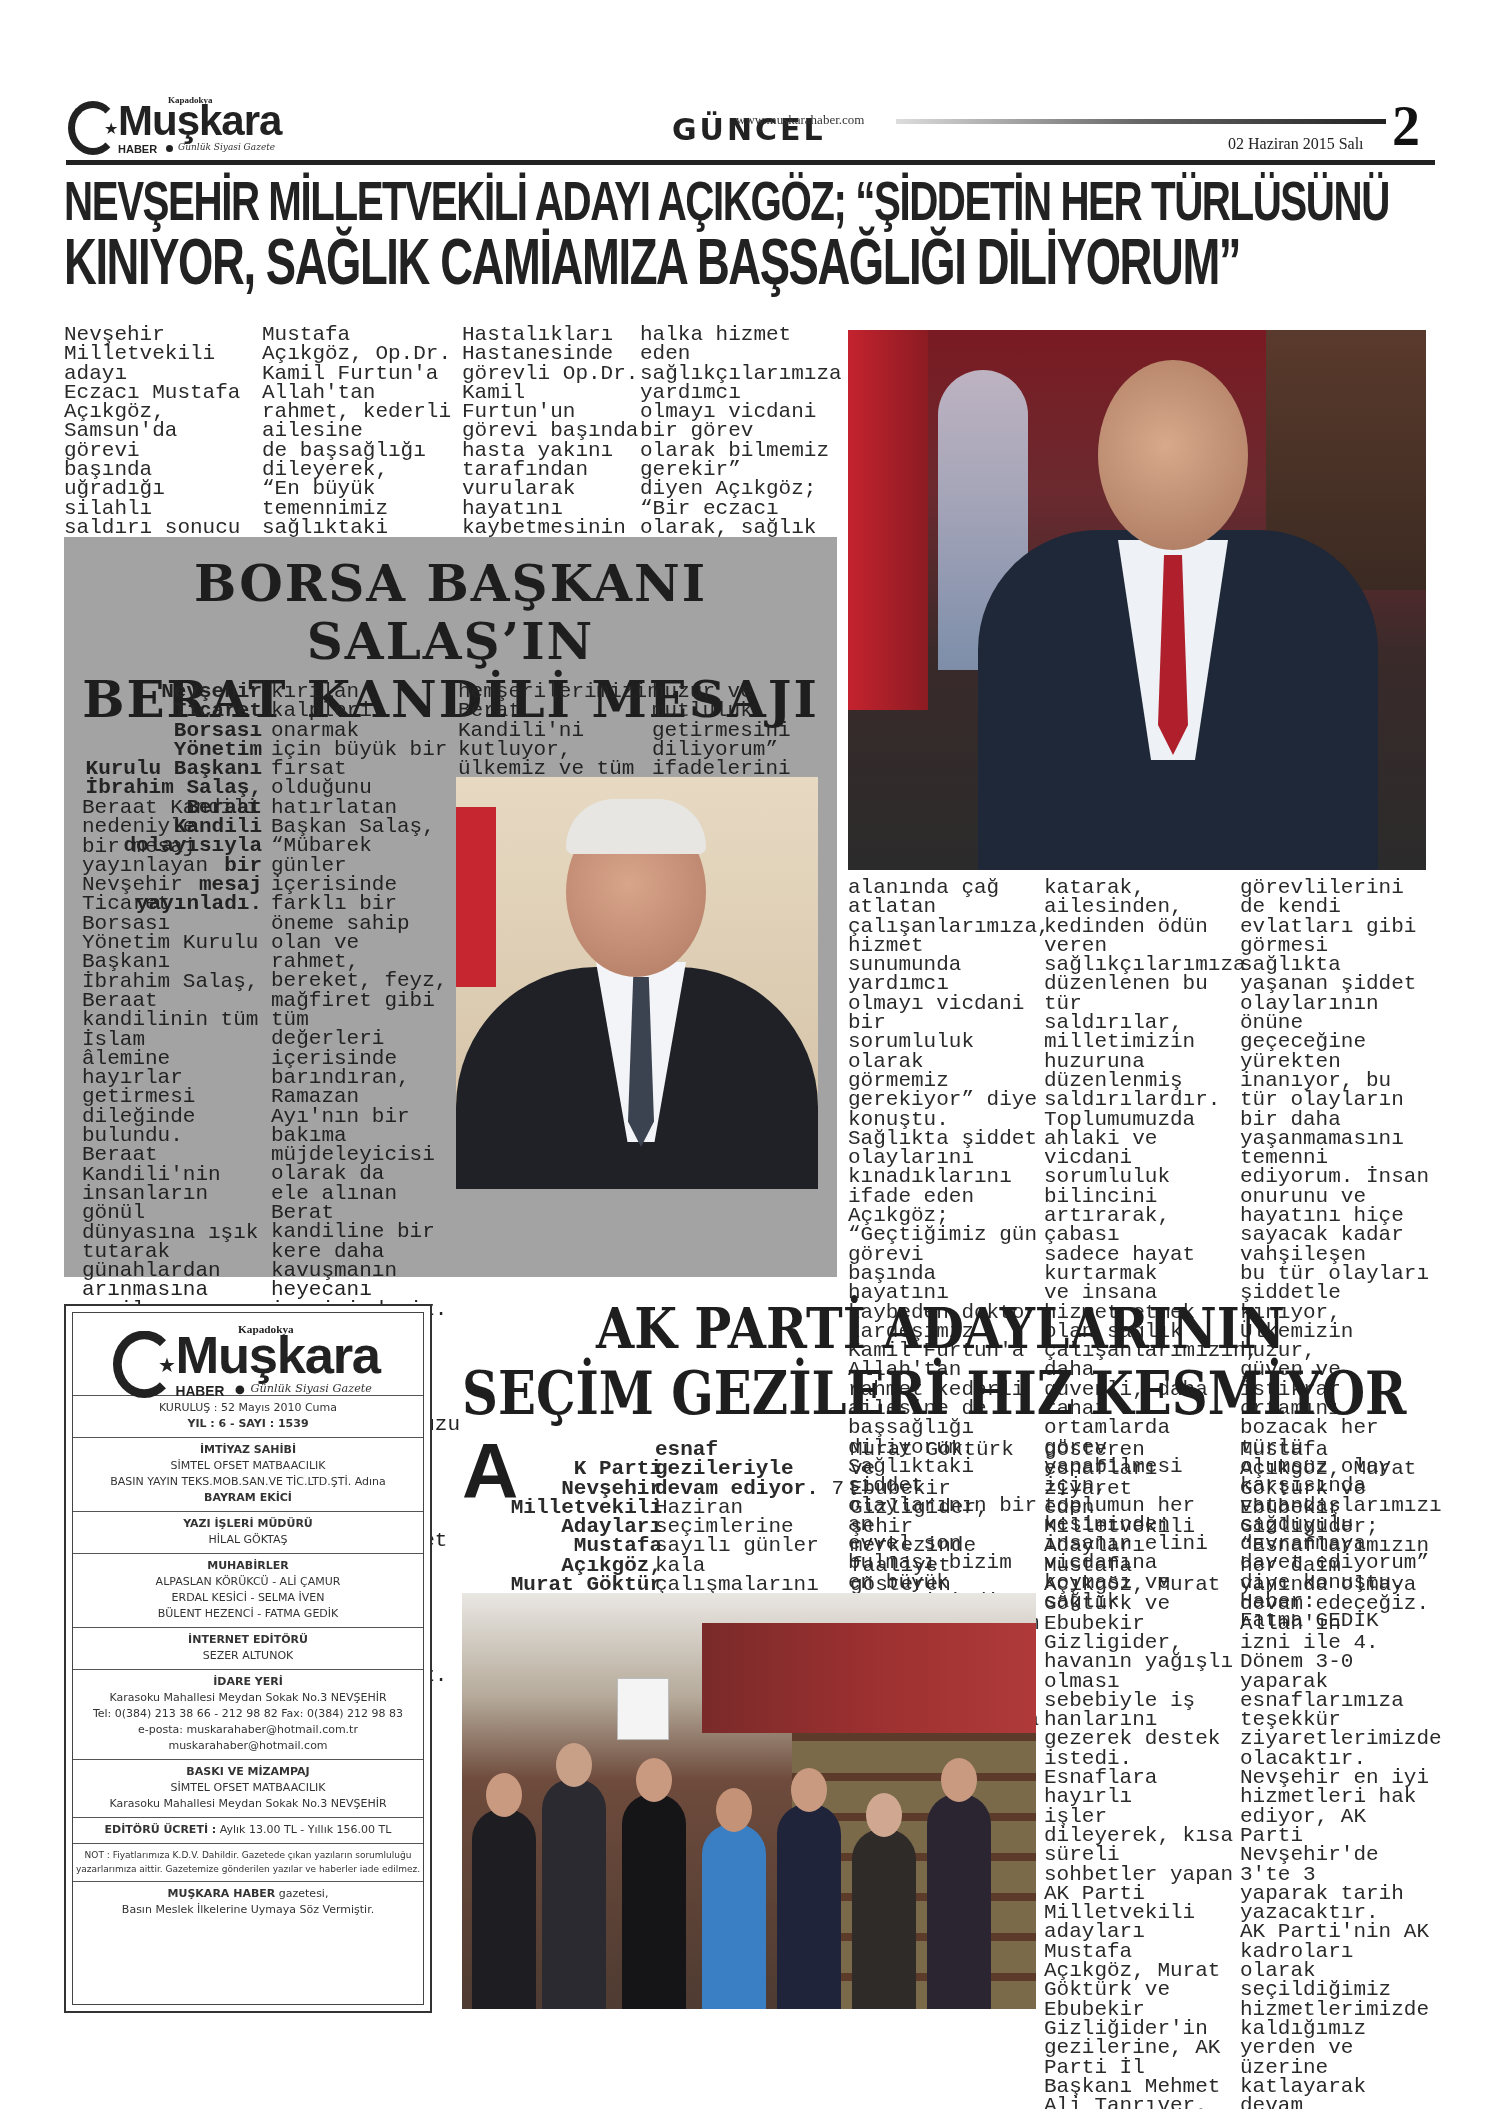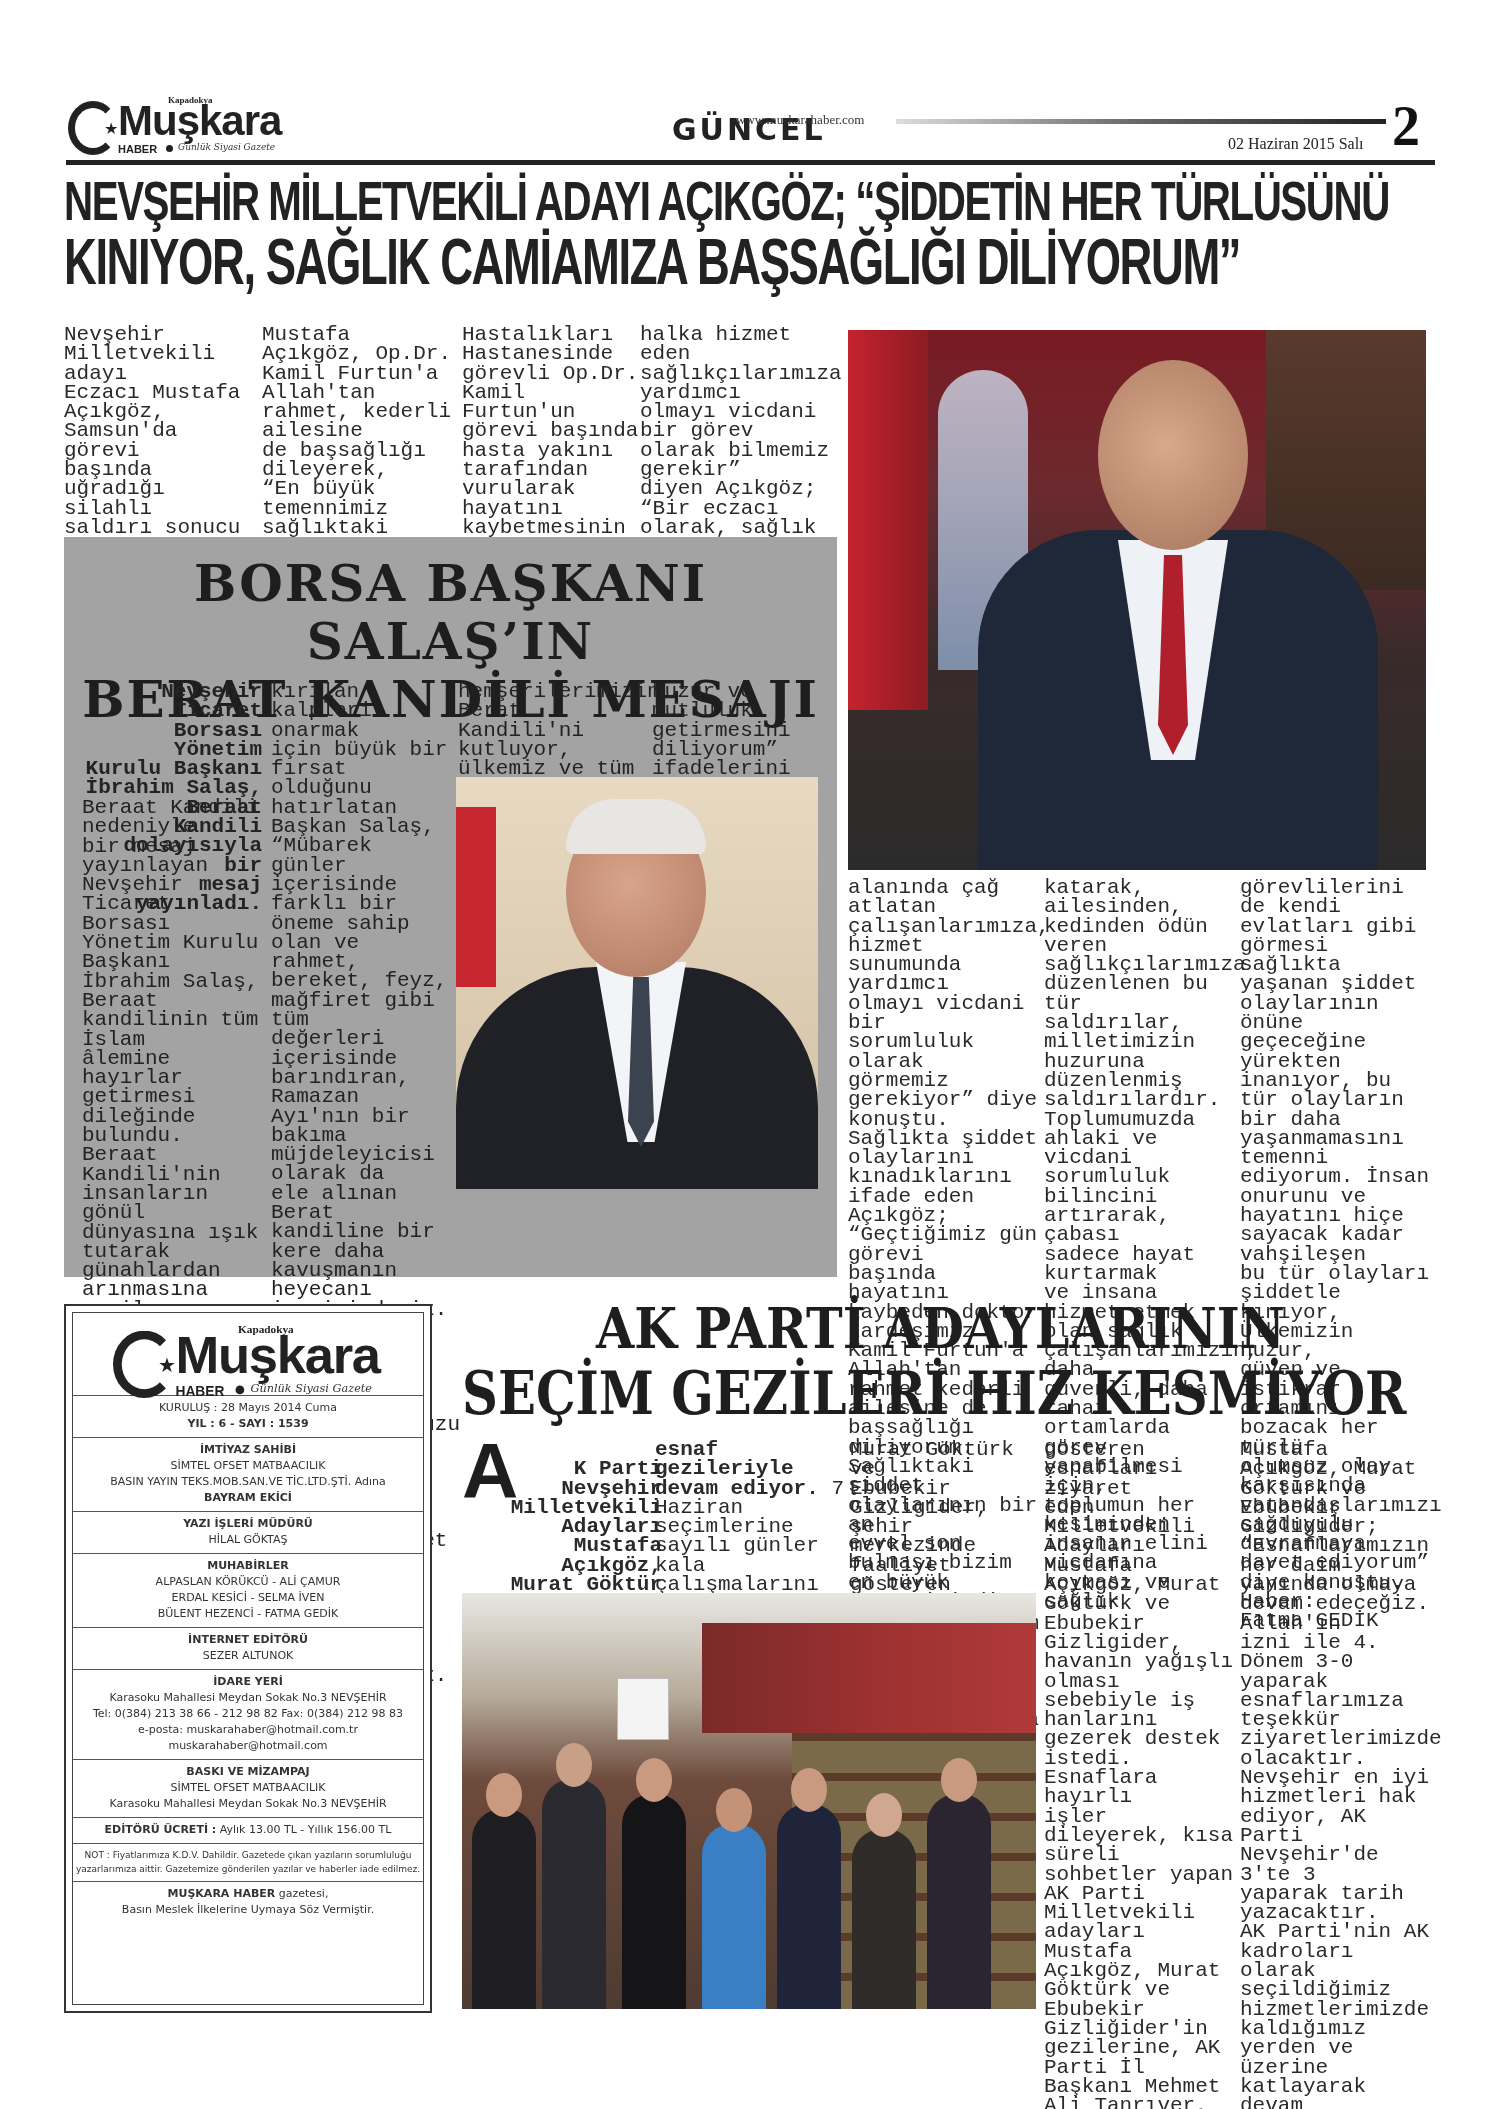--- a/index.html
+++ b/index.html
@@ -292,21 +292,21 @@
         <div class="arc"></div>
         <div class="star">★</div>
         <div class="kap">Kapadokya</div>
         <div class="brand">Muşkara</div>
         <div class="haber">HABER</div>
         <div class="dot"></div>
         <div class="slogan">Günlük Siyasi Gazete</div>
       </div>
     </div>
     <div class="imp-sec">
-      <span style="display:block">KURULUŞ : 28 Mayıs 2014 Cuma</span>
+      <span style="display:block">KURULUŞ : 52 Mayıs 2010 Cuma</span>
       <span style="display:block;font-weight:bold">YIL : 6 - SAYI : 1539</span>
     </div>
     <div class="imp-sec">
       <span class="t">İMTİYAZ SAHİBİ</span>
       <span style="display:block">SİMTEL OFSET MATBAACILIK</span>
       <span style="display:block">BASIN YAYIN TEKS.MOB.SAN.VE TİC.LTD.ŞTİ. Adına</span>
       <span class="t">BAYRAM EKİCİ</span>
     </div>
     <div class="imp-sec">
       <span class="t">YAZI İŞLERİ MÜDÜRÜ</span>

